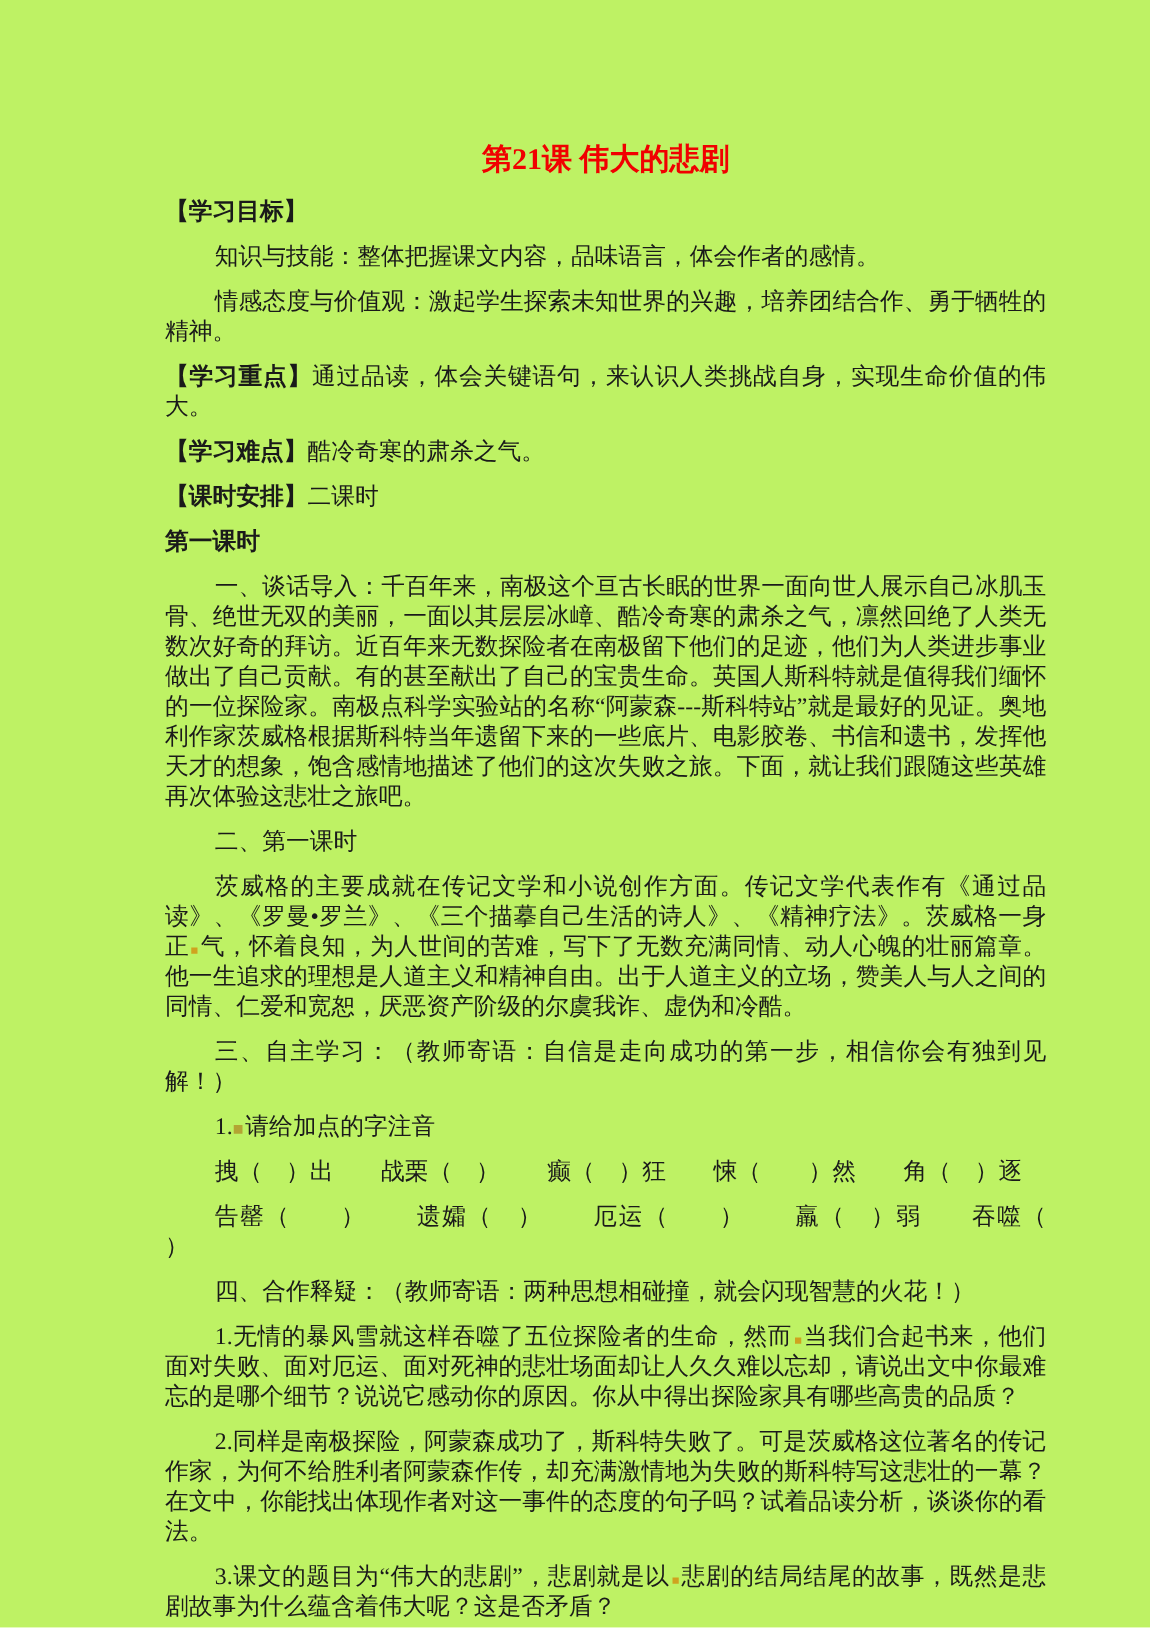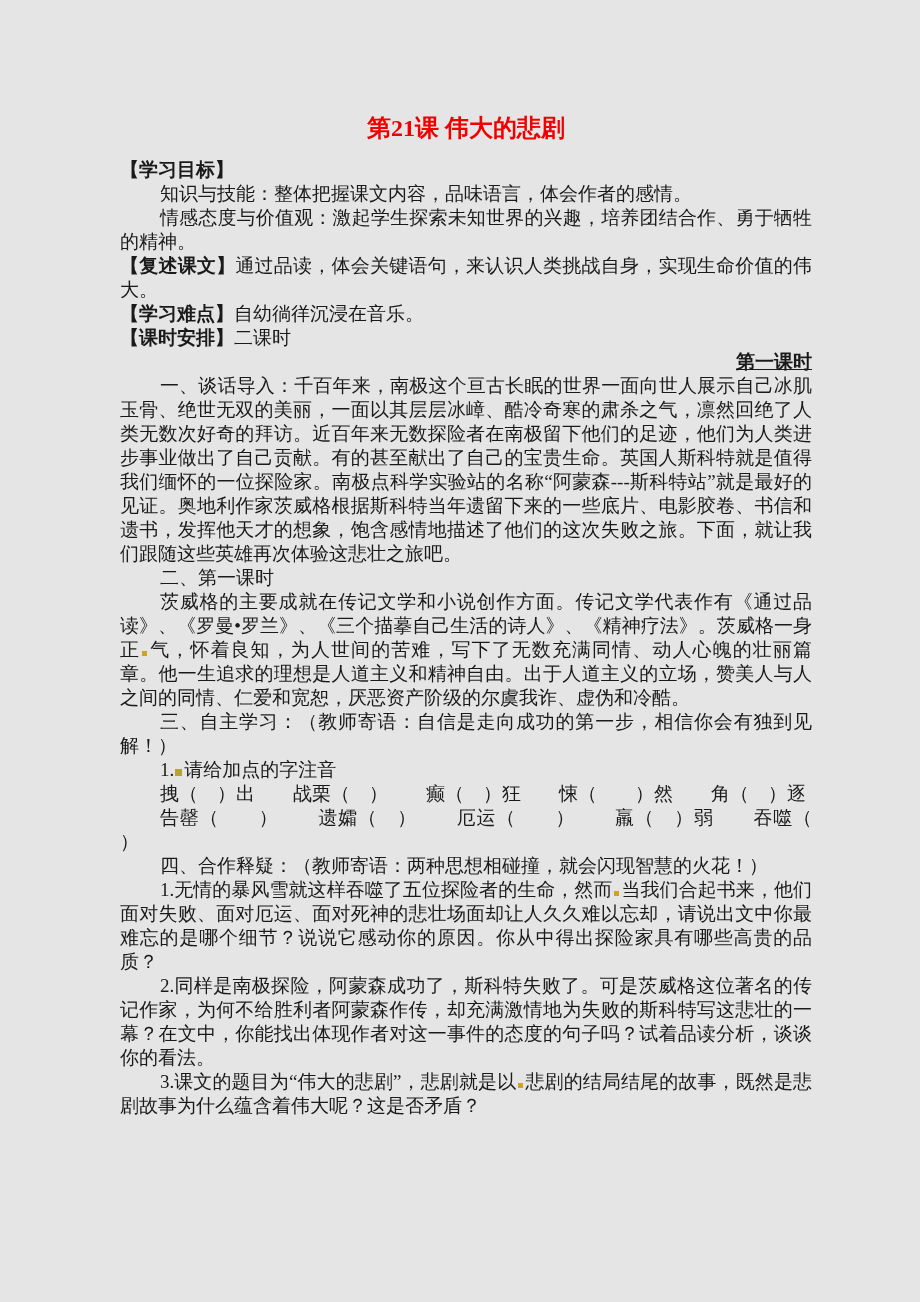--- a/index.html
+++ b/index.html
@@ -1,59 +1,59 @@
 <!DOCTYPE html>
 <html><head>
 <meta charset="utf-8">
 <style>
   html,body{margin:0;padding:0;background:#ffffff;}
   .page{
     position:relative;
     width:920px;height:1302px;
     box-sizing:border-box;
-    padding:112px 108px 40px 120px;
-    background:#e5e5e5;
+    padding:112px 71px 40px 120px;
+    background:#bef264;
     font-family:"Liberation Serif","DejaVu Serif",serif;
     color:#1a1a1a;
     overflow:hidden;
   }
   p.docline{
-    margin:0;
+    margin:12px;
     font-size:19px;
     line-height:24px;
     text-align:justify;
     word-break:break-all;
   }
   p.doc-title{
     font-size:24px;
     line-height:32px;
     font-weight:bold;
     color:#f10000;
     text-align:center;
     text-indent:0;
     margin:0 0 14px 0;
   }
   p.indent{text-indent:2.1em;}
-  p.center{text-align:right;text-indent:0;text-decoration:underline;}
+  p.center{text-align:left;text-indent:0;}
   .b{font-weight:bold;}
   .mark{display:inline-block;vertical-align:baseline;}
   .mark.square{width:7px;height:7px;background:#b3a433;margin:0 2px 0 1px;}
   .mark.dot{width:5px;height:5px;background:#cfa21f;margin:0 2px;}
 </style>
 </head>
 <body>
 
 <div class="page">
   <div>
       <p class="docline doc-title"><span>第21课 伟大的悲剧</span></p>
       <p class="docline"><span class="b">【学习目标】</span></p>
       <p class="docline indent"><span>知识与技能：整体把握课文内容，品味语言，体会作者的感情。</span></p>
       <p class="docline indent"><span>情感态度与价值观：激起学生探索未知世界的兴趣，培养团结合作、勇于牺牲的精神。</span></p>
-      <p class="docline"><span class="b">【复述课文】</span><span>通过品读，体会关键语句，来认识人类挑战自身，实现生命价值的伟大。</span></p>
-      <p class="docline"><span class="b">【学习难点】</span><span>自幼徜徉沉浸在音乐。</span></p>
+      <p class="docline"><span class="b">【学习重点】</span><span>通过品读，体会关键语句，来认识人类挑战自身，实现生命价值的伟大。</span></p>
+      <p class="docline"><span class="b">【学习难点】</span><span>酷冷奇寒的肃杀之气。</span></p>
       <p class="docline"><span class="b">【课时安排】</span><span>二课时</span></p>
       <p class="docline center"><span class="b">第一课时</span></p>
       <p class="docline indent"><span>一、谈话导入：千百年来，南极这个亘古长眠的世界一面向世人展示自己冰肌玉骨、绝世无双的美丽，一面以其层层冰嶂、酷冷奇寒的肃杀之气，凛然回绝了人类无数次好奇的拜访。近百年来无数探险者在南极留下他们的足迹，他们为人类进步事业做出了自己贡献。有的甚至献出了自己的宝贵生命。英国人斯科特就是值得我们缅怀的一位探险家。南极点科学实验站的名称“阿蒙森---斯科特站”就是最好的见证。奥地利作家茨威格根据斯科特当年遗留下来的一些底片、电影胶卷、书信和遗书，发挥他天才的想象，饱含感情地描述了他们的这次失败之旅。下面，就让我们跟随这些英雄再次体验这悲壮之旅吧。</span></p>
       <p class="docline indent"><span>二、第一课时</span></p>
       <p class="docline indent"><span>茨威格的主要成就在传记文学和小说创作方面。传记文学代表作有《通过品读》、《罗曼•罗兰》、《三个描摹自己生活的诗人》、《精神疗法》。茨威格一身正</span><span class="mark dot"></span><span>气，怀着良知，为人世间的苦难，写下了无数充满同情、动人心魄的壮丽篇章。他一生追求的理想是人道主义和精神自由。出于人道主义的立场，赞美人与人之间的同情、仁爱和宽恕，厌恶资产阶级的尔虞我诈、虚伪和冷酷。</span></p>
       <p class="docline indent"><span>三、自主学习：（教师寄语：自信是走向成功的第一步，相信你会有独到见解！）</span></p>
       <p class="docline indent"><span>1.</span><span class="mark square"></span><span>请给加点的字注音</span></p>
       <p class="docline indent"><span>拽（　）出　　战栗（　）　　癫（　）狂　　悚（　　）然　　角（　）逐</span></p>
       <p class="docline indent"><span>告罄（　　）　　遗孀（　）　　厄运（　　）　　羸（　）弱　　吞噬（　　）</span></p>
       <p class="docline indent"><span>四、合作释疑：（教师寄语：两种思想相碰撞，就会闪现智慧的火花！）</span></p>

